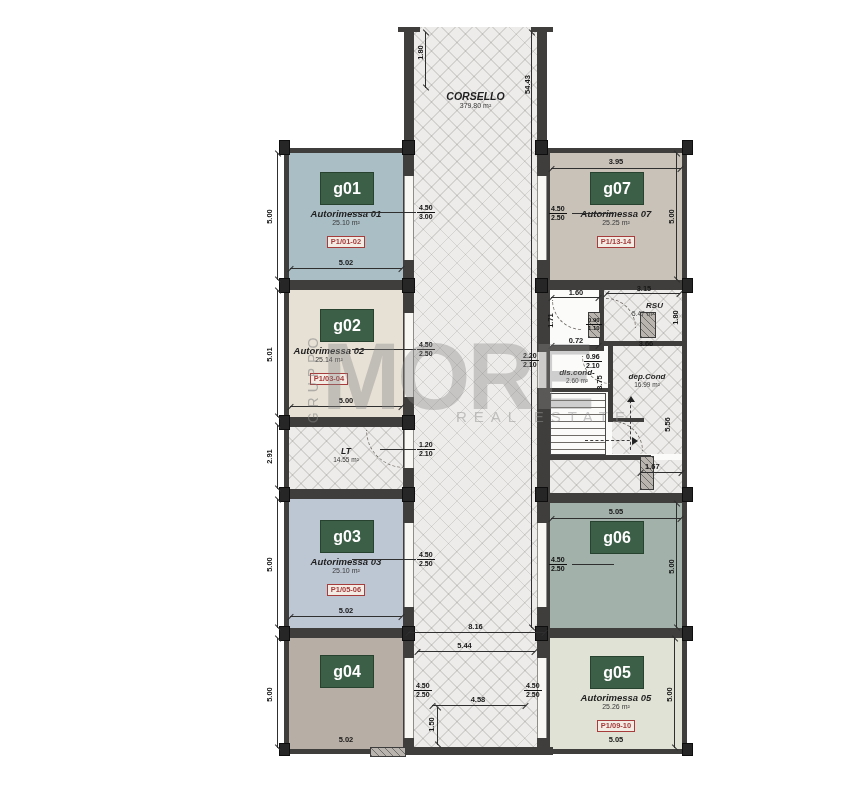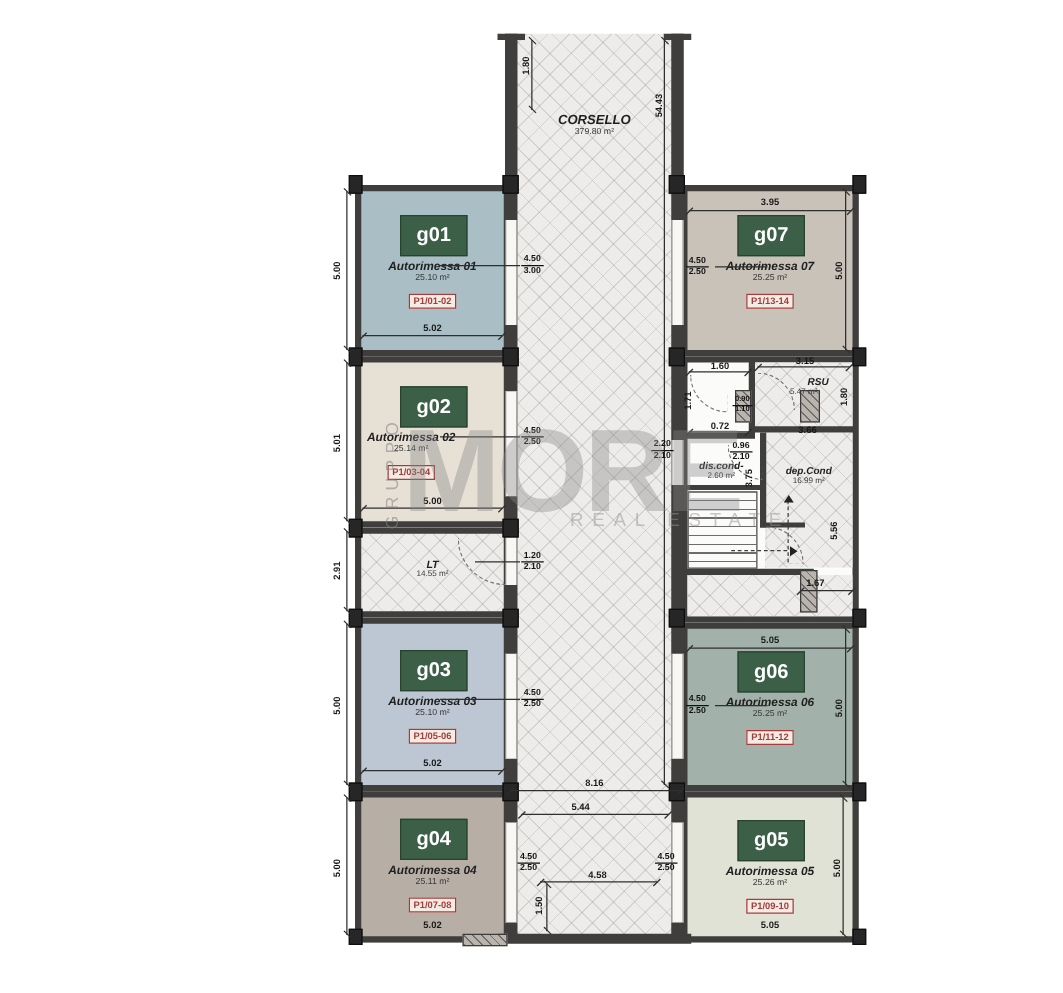--- a/index.html
+++ b/index.html
@@ -147,39 +147,29 @@
   </div>
 
   <div class="badge" style="left:320px;top:520px;">g03</div>
   <div class="rlabel" style="left:284px;top:556px;width:124px;">
     <div class="uname">Autorimessa 03</div>
     <div class="uarea">25.10 m²</div>
     <div style="margin-top:4px;"><span class="tagbox">P1/05-06</span></div>
   </div>
 
   <div class="badge" style="left:320px;top:655px;">g04</div>
-  <div class="rlabel" style="left:284px;top:691px;width:124px;">
-    <div class="uname">Autorimessa 04</div>
-    <div class="uarea">25.11 m²</div>
-    <div style="margin-top:4px;"><span class="tagbox">P1/07-08</span></div>
-  </div>
 
   <div class="badge" style="left:590px;top:172px;">g07</div>
   <div class="rlabel" style="left:545px;top:208px;width:142px;">
     <div class="uname">Autorimessa 07</div>
     <div class="uarea">25.25 m²</div>
     <div style="margin-top:4px;"><span class="tagbox">P1/13-14</span></div>
   </div>
 
   <div class="badge" style="left:590px;top:521px;">g06</div>
-  <div class="rlabel" style="left:545px;top:557px;width:142px;">
-    <div class="uname">Autorimessa 06</div>
-    <div class="uarea">25.25 m²</div>
-    <div style="margin-top:4px;"><span class="tagbox">P1/11-12</span></div>
-  </div>
 
   <div class="badge" style="left:590px;top:656px;">g05</div>
   <div class="rlabel" style="left:545px;top:692px;width:142px;">
     <div class="uname">Autorimessa 05</div>
     <div class="uarea">25.26 m²</div>
     <div style="margin-top:4px;"><span class="tagbox">P1/09-10</span></div>
   </div>
 
   <div class="rlabel" style="left:284px;top:446px;width:124px;">
     <div class="uname" style="font-size:8.5px;">LT</div>

